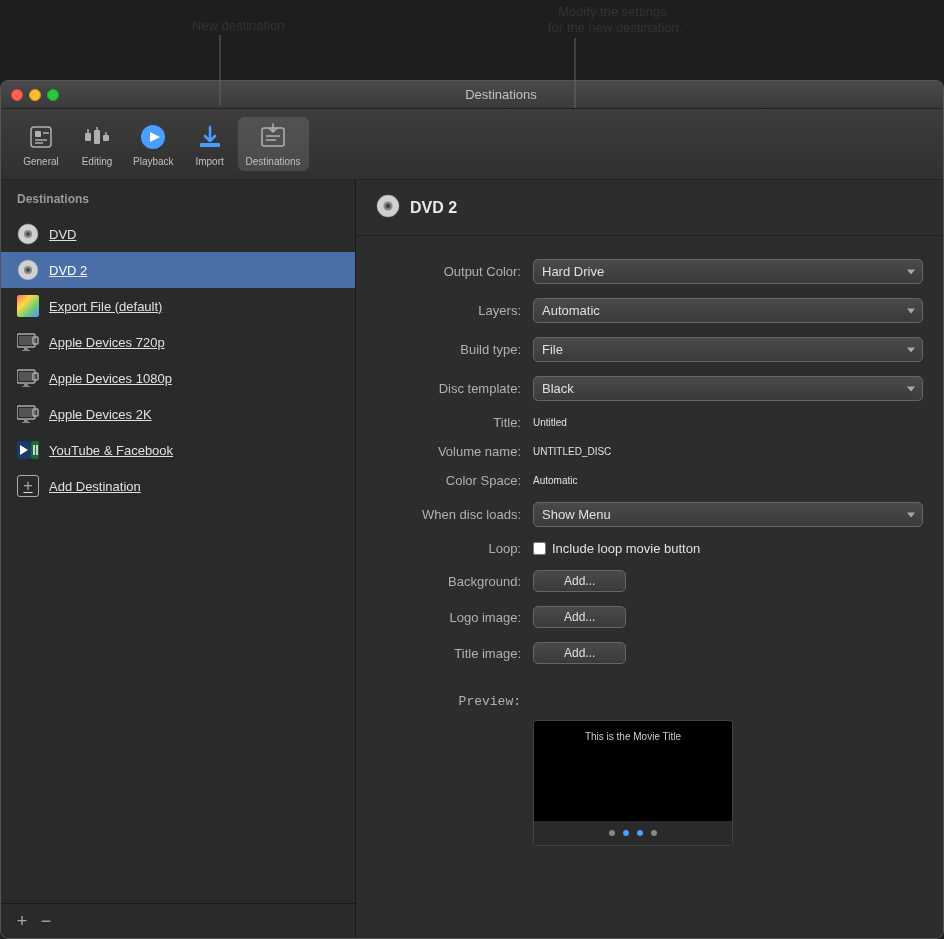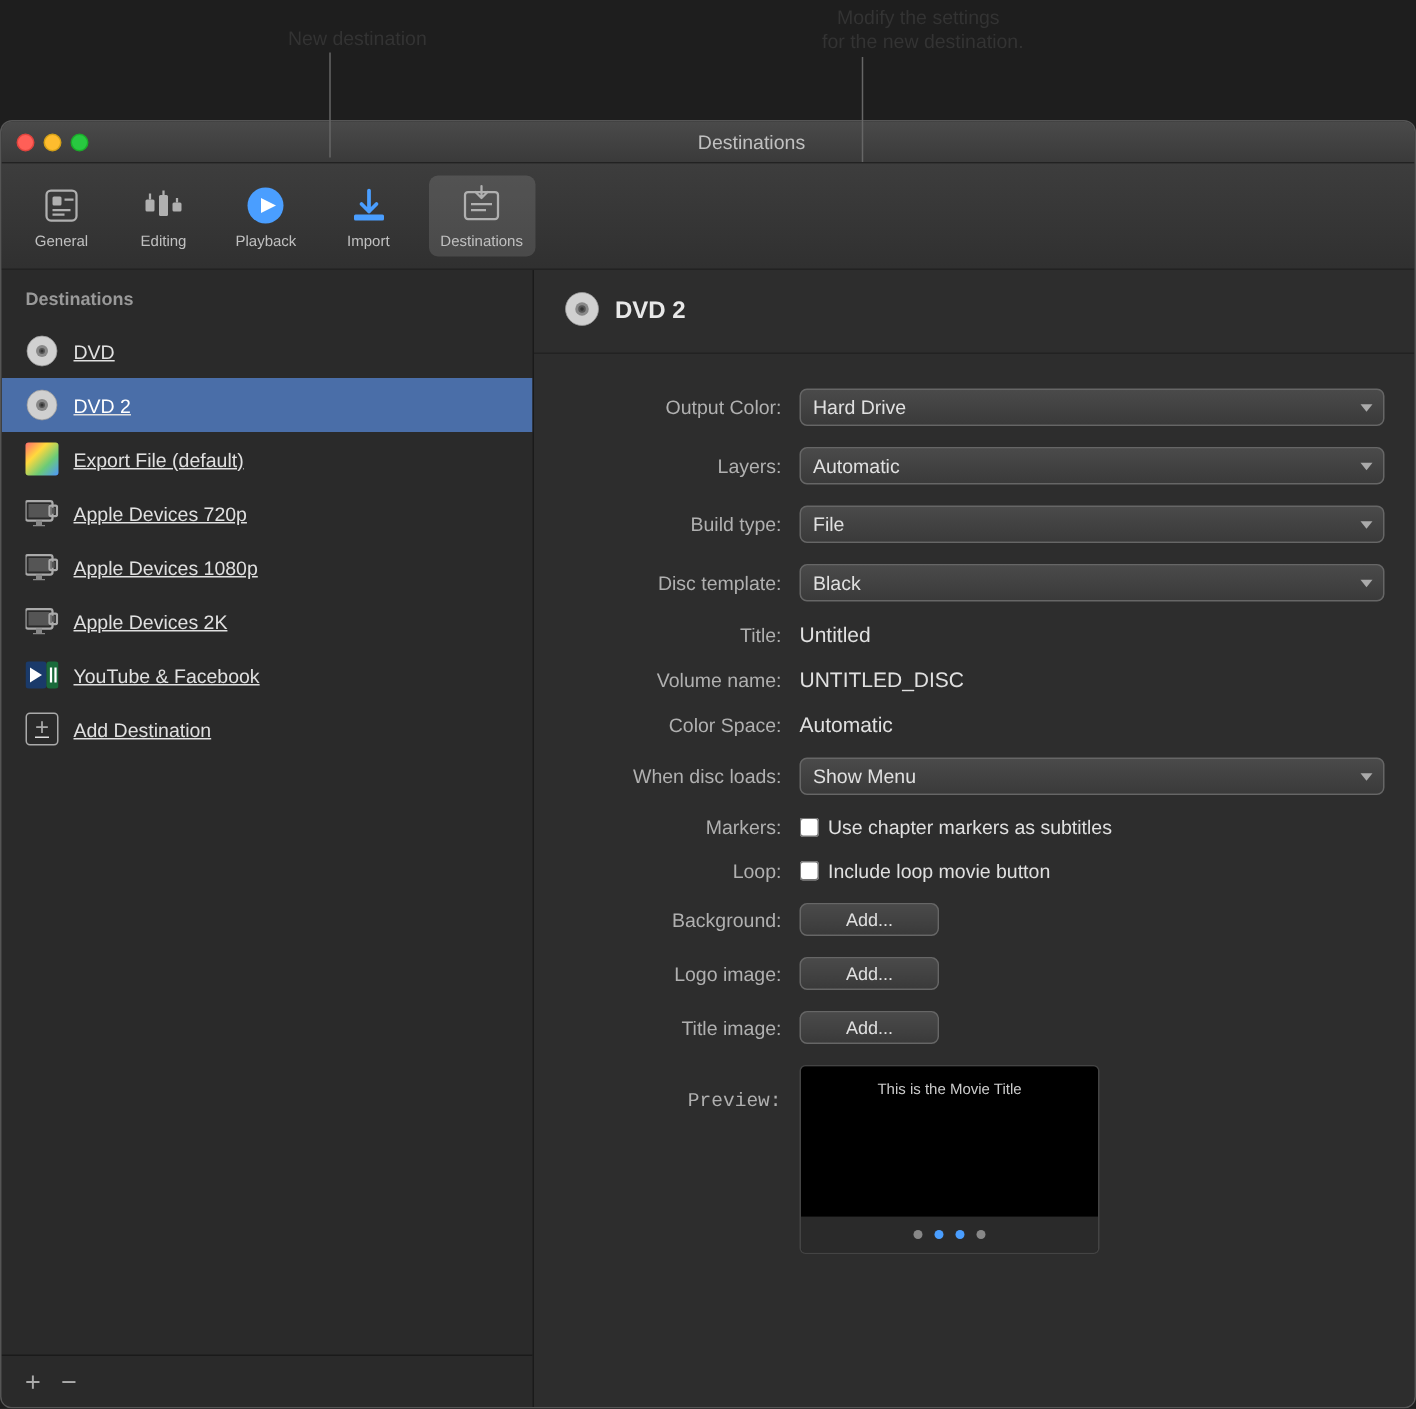--- a/index.html
+++ b/index.html
@@ -58,21 +58,21 @@
       font-size: 13px;
       color: #c0c0c0;
       font-weight: 500;
     }
 
     
     .toolbar {
       background: linear-gradient(to bottom, #3d3d3d, #303030);
       padding: 8px 12px;
       display: flex;
-      gap: 12px;
+      gap: 0;
       align-items: flex-start;
       border-bottom: 1px solid #222;
       flex-shrink: 0;
     }
     .toolbar-btn {
       display: flex;
       flex-direction: column;
       align-items: center;
       gap: 3px;
       padding: 4px 8px;
@@ -211,21 +211,21 @@
     }
     .form-label {
       width: 145px;
       text-align: right;
       font-size: 13px;
       color: #b0b0b0;
       flex-shrink: 0;
     }
     .form-value {
       flex: 1;
-      font-size: 14px;
+      font-size: 10px;
       color: #e0e0e0;
     }
     .select-wrapper {
       flex: 1;
       position: relative;
       display: flex;
       align-items: center;
     }
     .select-wrapper select {
       width: 100%;
@@ -280,20 +280,21 @@
     }
 
     
     .preview-container {
       width: 200px;
       background: #1a1a1a;
       border: 1px solid #444;
       border-radius: 4px;
       display: flex;
       flex-direction: column;
+      margin-top: 42px;
     }
     .preview-video {
       background: #000;
       height: 100px;
       border-radius: 3px 3px 0 0;
       display: flex;
       align-items: center;
       justify-content: center;
       position: relative;
       overflow: hidden;
@@ -623,27 +624,20 @@
         <div class="form-row">
           <span class="form-label">When disc loads:</span>
           <div class="select-wrapper">
             <select>
               <option>Show Menu</option>
               <option>Play Movie</option>
             </select>
           </div>
         </div>
 
-        <div class="form-row">
-          <span class="form-label">Markers:</span>
-          <label class="checkbox-label">
-            <input type="checkbox" style="">
-            <span>Use chapter markers as subtitles</span>
-          </label>
-        </div>
 
         <div class="form-row">
           <span class="form-label">Loop:</span>
           <label class="checkbox-label">
             <input type="checkbox" style="">
             <span>Include loop movie button</span>
           </label>
         </div>
 
         <div class="form-row">

